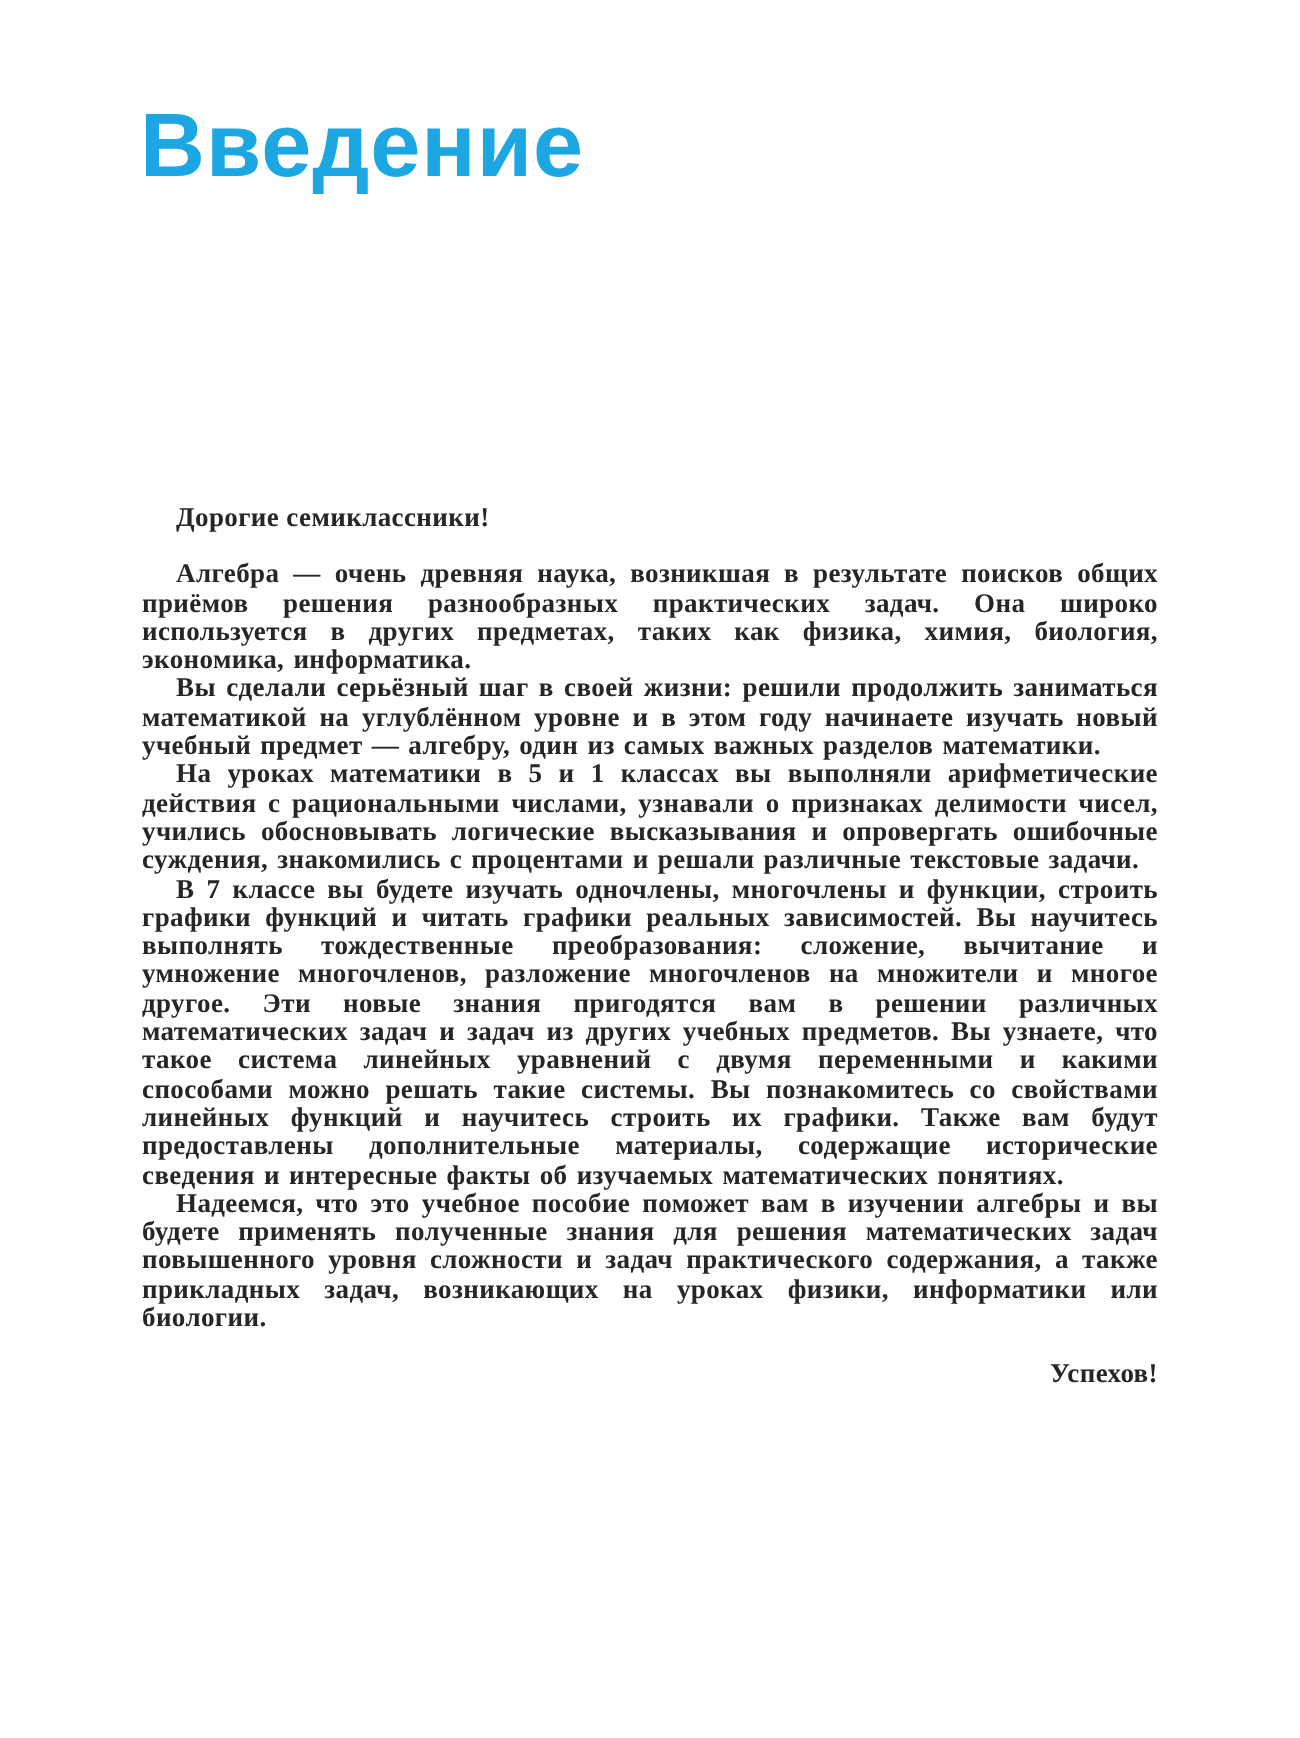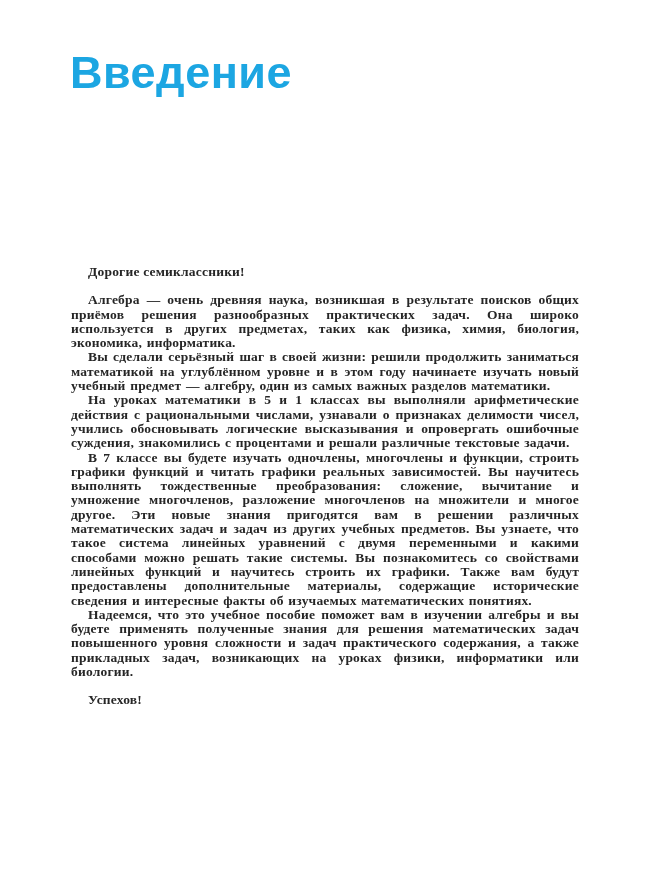--- a/index.html
+++ b/index.html
@@ -32,34 +32,34 @@
     top: 252px;
     width: 508px;
     font-family: "Liberation Serif", serif;
     font-weight: bold;
     font-size: 13.5px;
     line-height: 14.3px;
     color: #262626;
     letter-spacing: 0.2px;
   }
   .salutation {
-    margin: 13px 0 14px 0;
+    margin: 0 0 14px 0;
     text-indent: 17px;
     text-align: left;
   }
   .para {
     margin: 0;
     text-indent: 17px;
     text-align: justify;
     word-spacing: 1px;
   }
   .closing {
     margin: 14px 0 0 0;
     text-indent: 17px;
-    text-align: left;
+    text-align: right;
   }
   .page-number {
     position: absolute;
     left: 551px;
     top: 793px;
     font-family: "Liberation Sans", sans-serif;
     font-weight: bold;
     font-size: 14px;
     color: #111111;
   }

